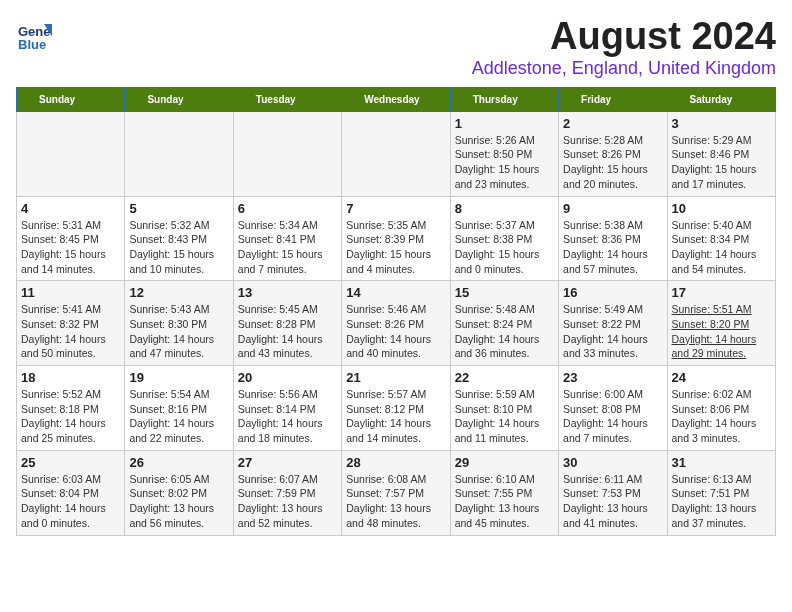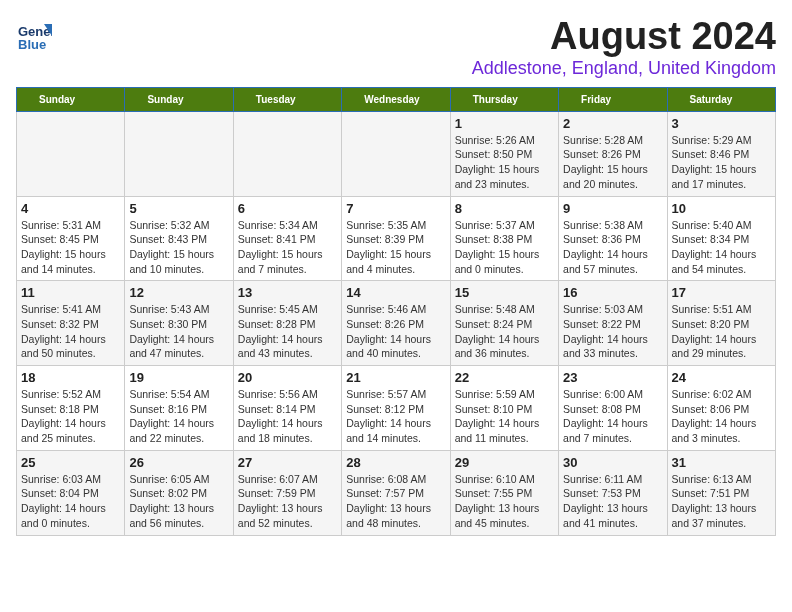--- a/index.html
+++ b/index.html
@@ -222,28 +222,28 @@
         </td>
         <td>
           <div class="day-num">15</div>
           <div class="day-info" style="white-space: pre-line;">Sunrise: 5:48 AM
 Sunset: 8:24 PM
 Daylight: 14 hours
 and 36 minutes.</div>
         </td>
         <td>
           <div class="day-num">16</div>
-          <div class="day-info" style="white-space: pre-line;">Sunrise: 5:03 AM
+          <div class="day-info" style="white-space: pre-line;">Sunrise: 5:49 AM
 Sunset: 8:22 PM
 Daylight: 14 hours
 and 33 minutes.</div>
         </td>
         <td>
           <div class="day-num">17</div>
-          <div class="day-info" style="white-space: pre-line;">Sunrise: 5:51 AM
+          <div class="day-info" style="white-space: pre-line; text-decoration: underline;">Sunrise: 5:51 AM
 Sunset: 8:20 PM
 Daylight: 14 hours
 and 29 minutes.</div>
         </td>
       </tr>
       <tr>
         <td>
           <div class="day-num">18</div>
           <div class="day-info" style="white-space: pre-line;">Sunrise: 5:52 AM
 Sunset: 8:18 PM

